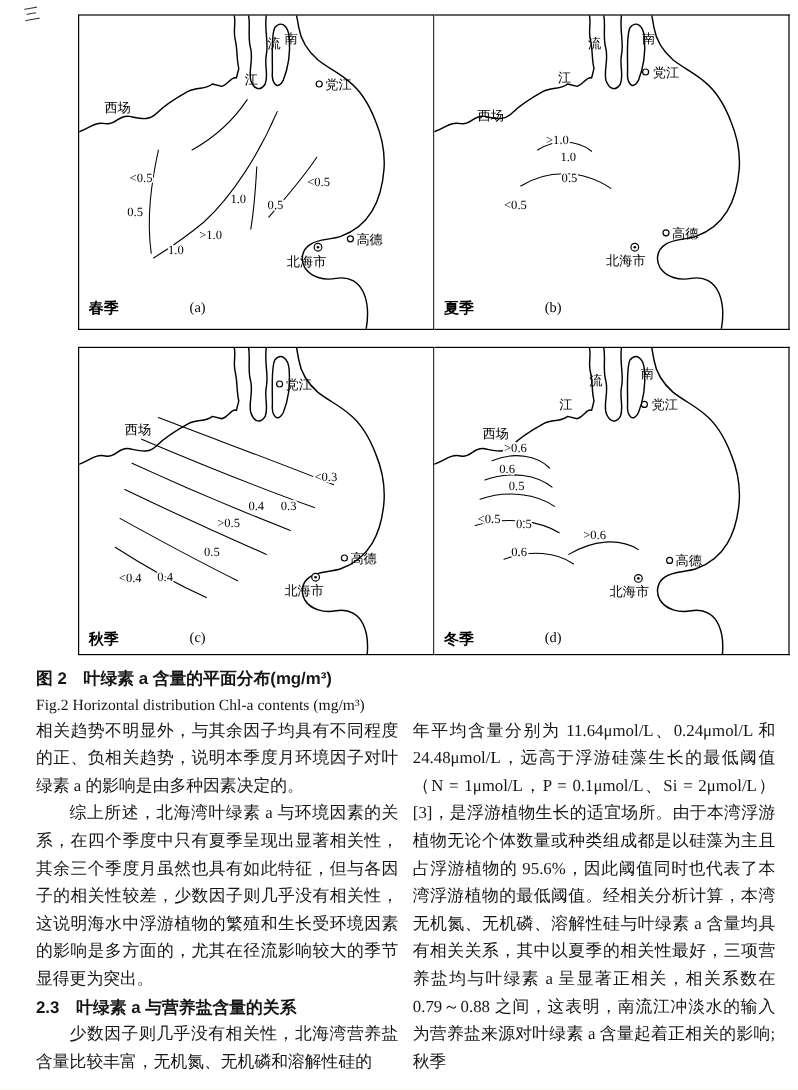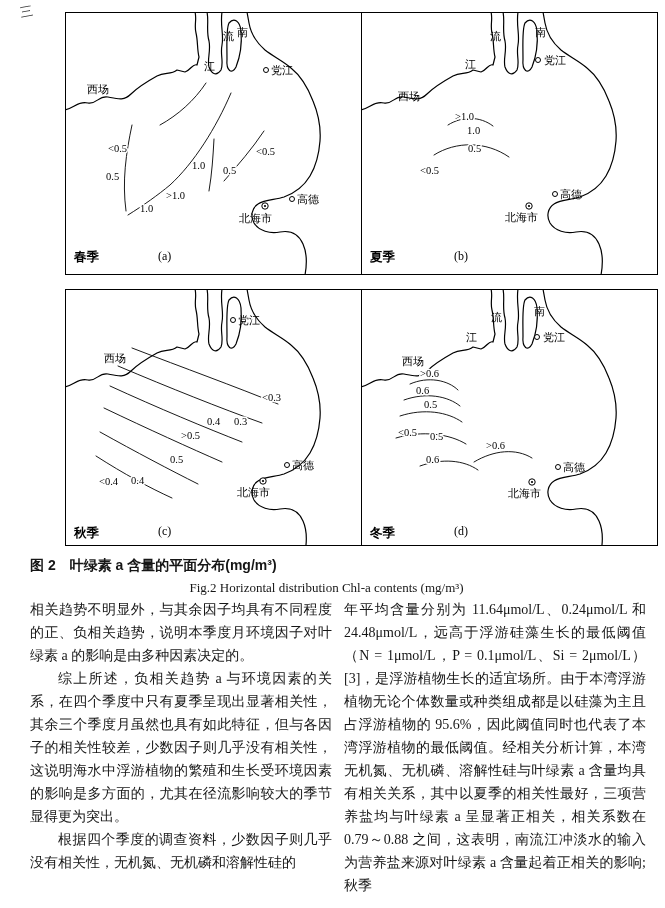--- a/index.html
+++ b/index.html
@@ -35,21 +35,21 @@
   }
   .season-label { font-size:12.5px; font-weight:bold; fill:#000; }
   .panel-letter { font-size:12px; fill:#000; }
 
   .caption-cn {
     margin-left:-35px; width:593px; text-align:left;
     font-family:"Liberation Sans","DejaVu Sans",sans-serif;
     font-weight:bold; font-size:14px; margin-top:11px;
   }
   .caption-en {
-    margin-left:-35px; width:593px; text-align:center;
+    margin-left:-35px; width:593px; 
     font-size:13px; margin-top:5px;
   }
 
   .columns { display:flex; gap:12px; margin-top:2px; }
   .col { width:302px; font-size:14px; line-height:23px; text-align:justify; }
   .col p { margin:0; text-indent:2em; }
   .col p.noindent { text-indent:0; }
   .col h3 {
     margin:0; font-size:14px; line-height:23px; font-weight:bold;
     font-family:"Liberation Sans","DejaVu Sans",sans-serif;
@@ -216,21 +216,22 @@
       </svg>
     </div>
 
     <div class="caption-cn">图 2　叶绿素 a 含量的平面分布(mg/m³)</div>
     <div class="caption-en">Fig.2  Horizontal distribution Chl-a contents (mg/m³)</div>
   </div>
 
   <div class="columns">
     <div class="col">
       <p class="noindent">相关趋势不明显外，与其余因子均具有不同程度的正、负相关趋势，说明本季度月环境因子对叶绿素 a 的影响是由多种因素决定的。</p>
-      <p>综上所述，负相关趋势 a 与环境因素的关系，在四个季度中只有夏季呈现出显著相关性，其余三个季度月虽然也具有如此特征，但与各因子的相关性较差，少数因子则几乎没有相关性，这说明海水中浮游植物的繁殖和生长受环境因素的影响是多方面的，尤其在径流影响较大的季节显得更为突出。</p>
-      <p>根据四个季度的调查资料，少数因子则几乎没有相关性，无机氮、无机磷和溶解性硅的</p>
+      <p>综上所述，北海湾叶绿素 a 与环境因素的关系，在四个季度中只有夏季呈现出显著相关性，其余三个季度月虽然也具有如此特征，但与各因子的相关性较差，少数因子则几乎没有相关性，这说明海水中浮游植物的繁殖和生长受环境因素的影响是多方面的，尤其在径流影响较大的季节显得更为突出。</p>
+      <h3>2.3　叶绿素 a 与营养盐含量的关系</h3>
+      <p>少数因子则几乎没有相关性，北海湾营养盐含量比较丰富，无机氮、无机磷和溶解性硅的</p>
     </div>
     <div class="col">
       <p class="noindent">年平均含量分别为 11.64μmol/L、0.24μmol/L 和 24.48μmol/L，远高于浮游硅藻生长的最低阈值（N = 1μmol/L，P = 0.1μmol/L、Si = 2μmol/L）[3]，是浮游植物生长的适宜场所。由于本湾浮游植物无论个体数量或种类组成都是以硅藻为主且占浮游植物的 95.6%，因此阈值同时也代表了本湾浮游植物的最低阈值。经相关分析计算，本湾无机氮、无机磷、溶解性硅与叶绿素 a 含量均具有相关关系，其中以夏季的相关性最好，三项营养盐均与叶绿素 a 呈显著正相关，相关系数在 0.79～0.88 之间，这表明，南流江冲淡水的输入为营养盐来源对叶绿素 a 含量起着正相关的影响;秋季</p>
     </div>
   </div>
 
 </div>
 
 </body></html>

